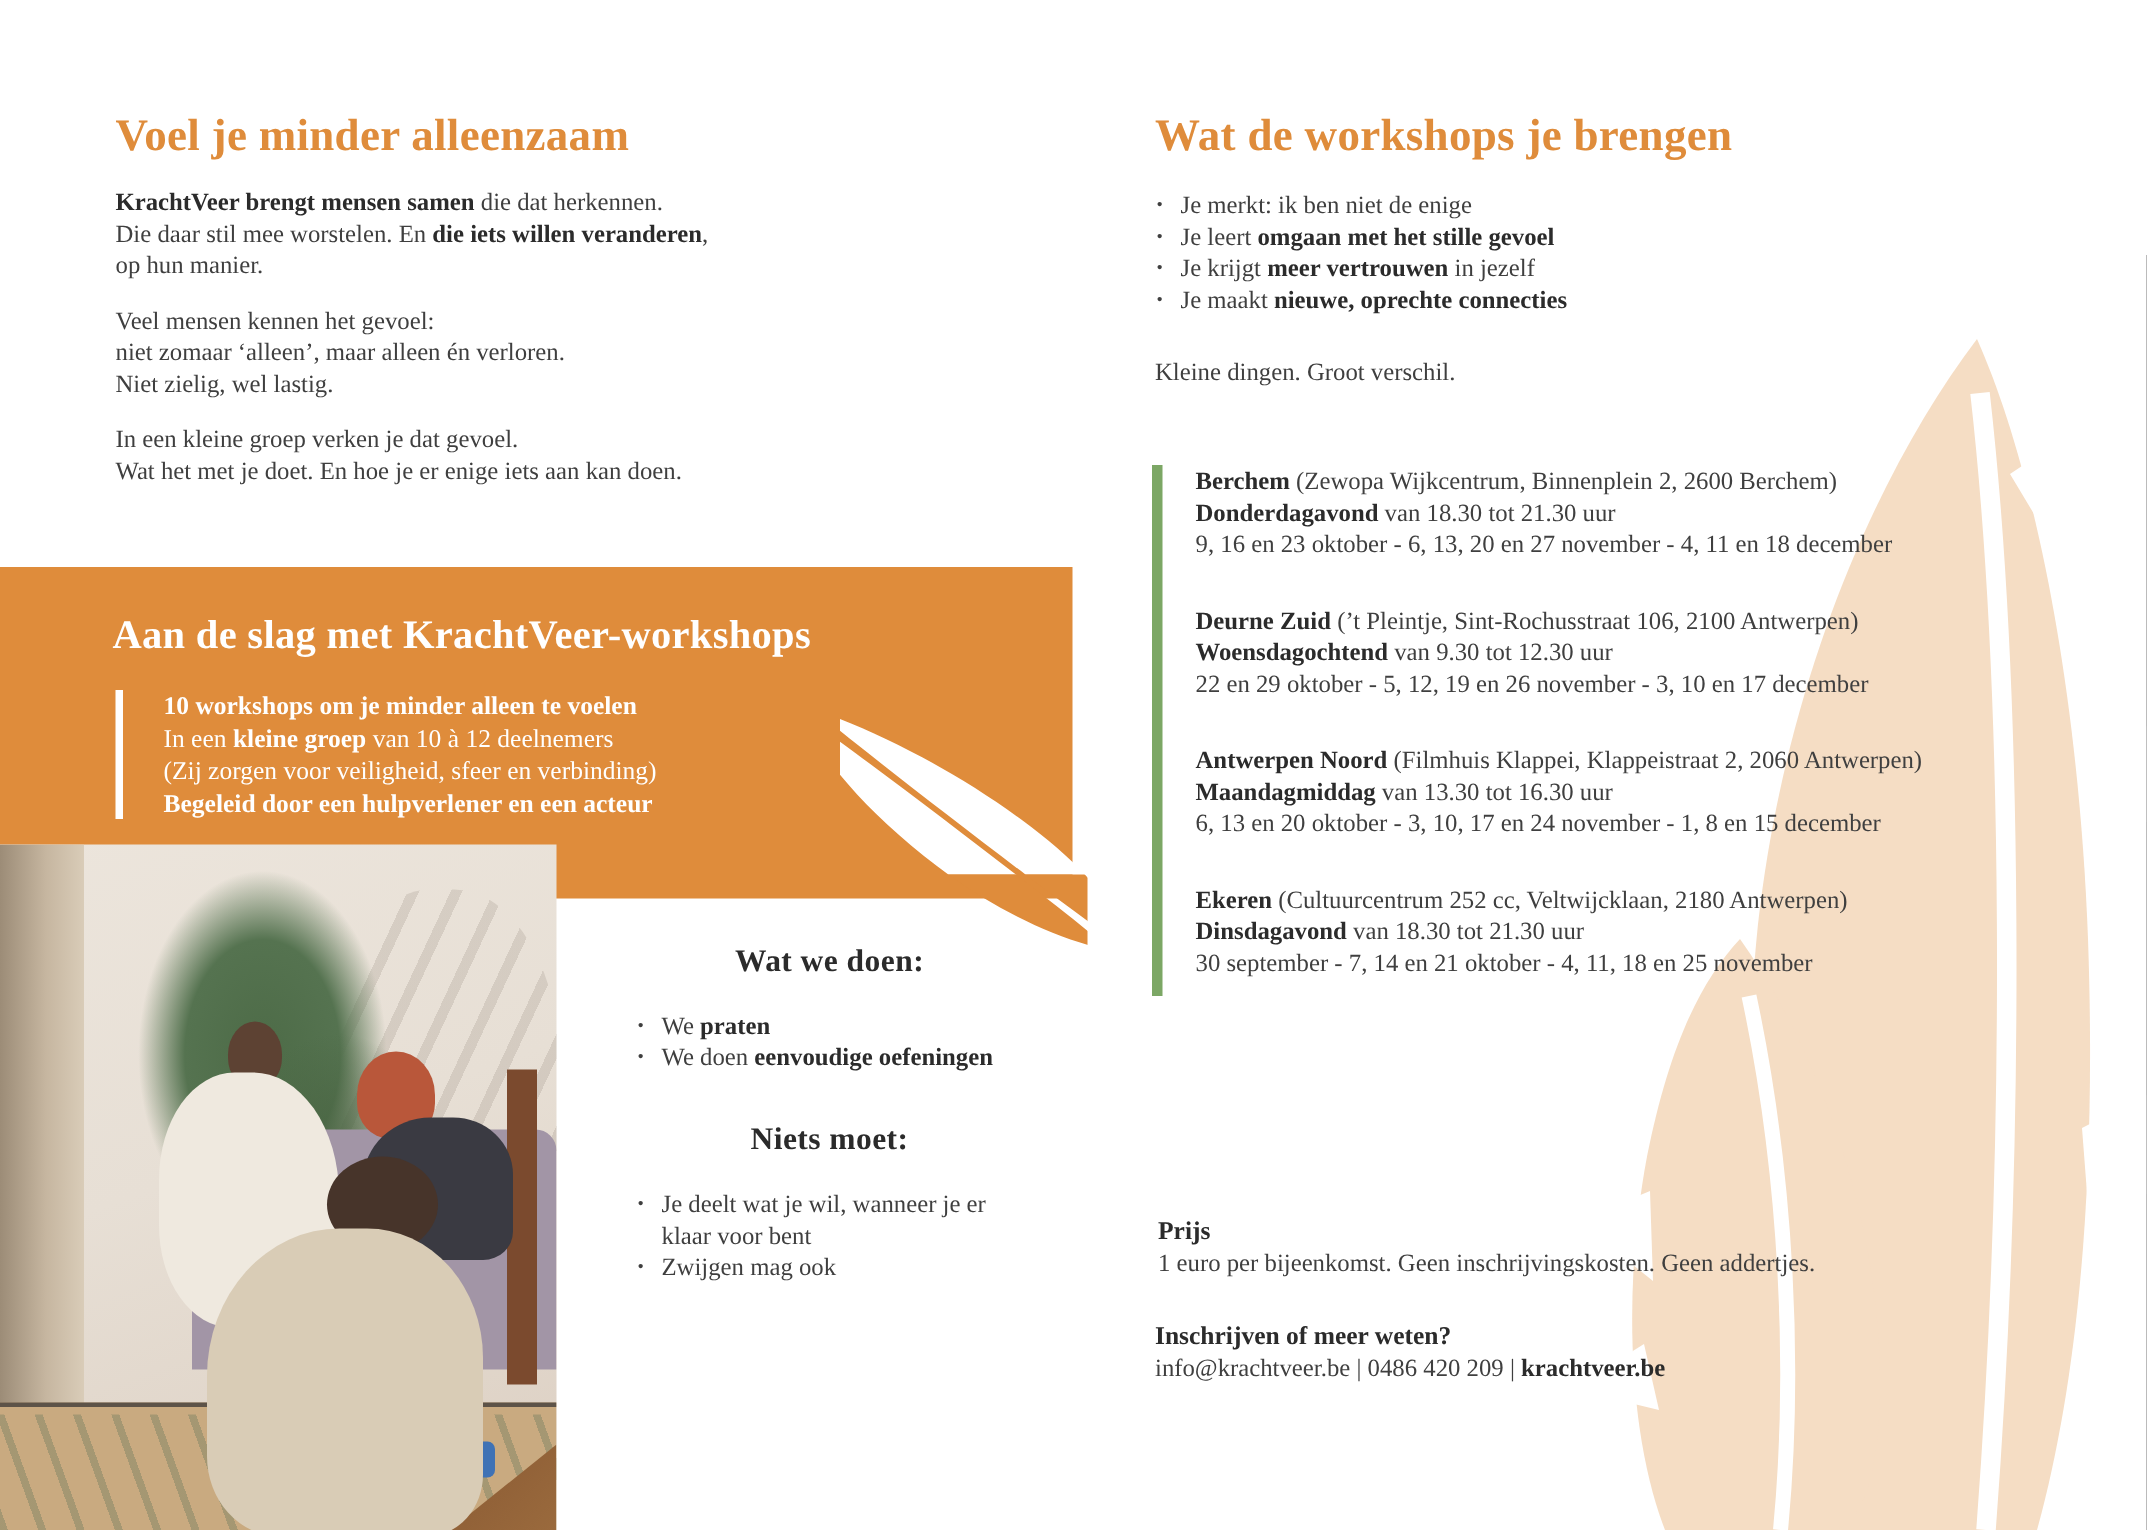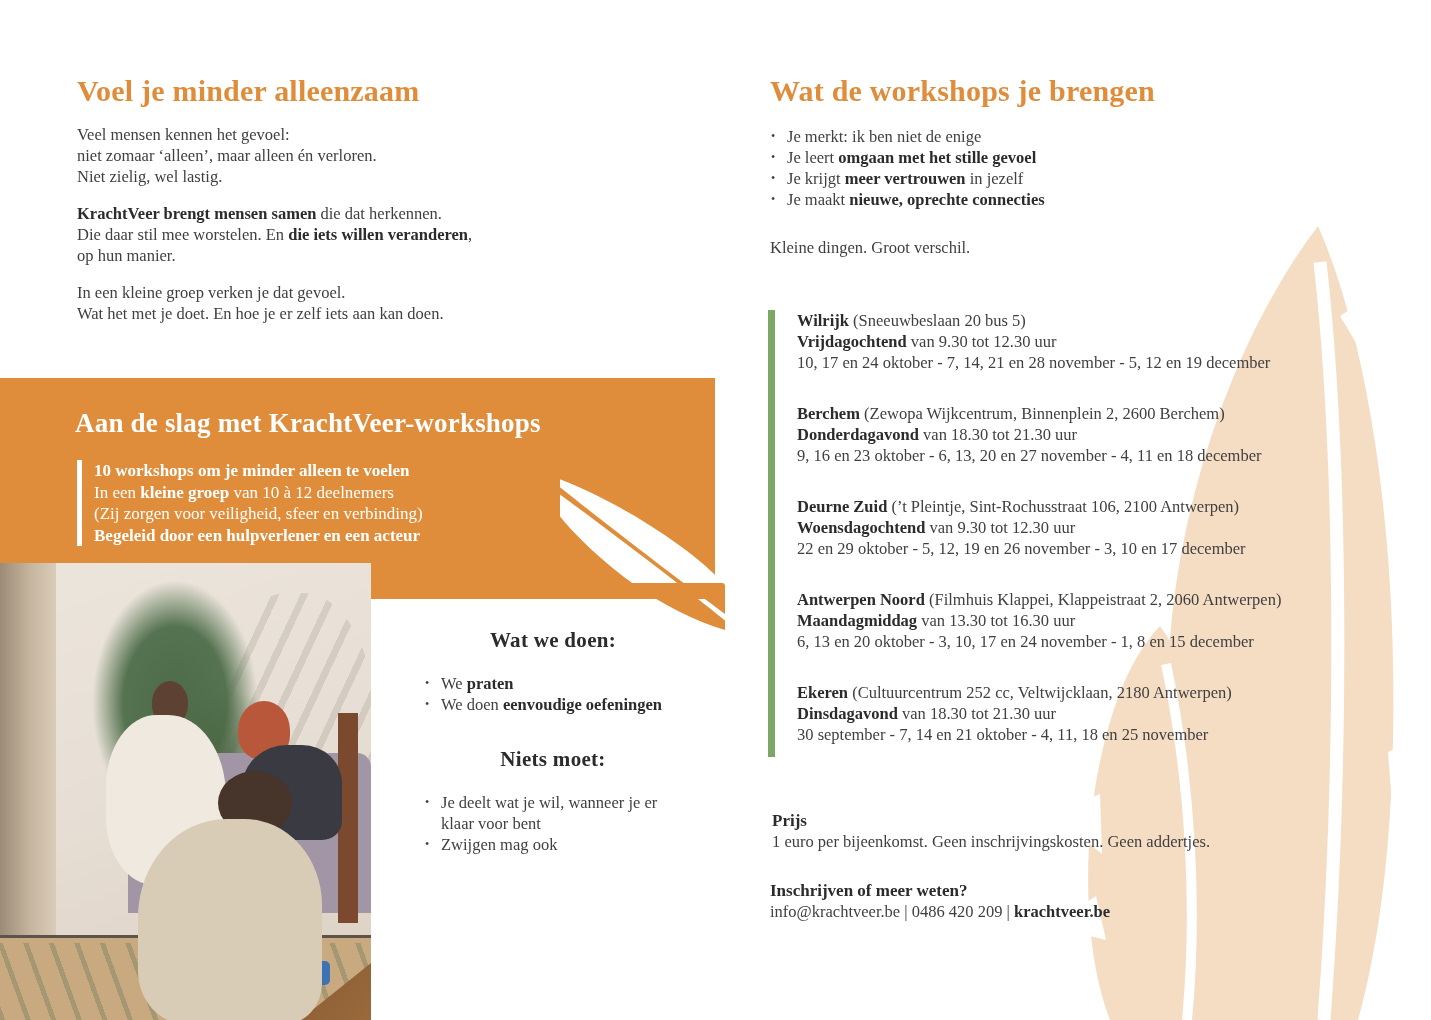--- a/index.html
+++ b/index.html
@@ -21,21 +21,21 @@
   .h-mid{color:var(--dark);font-weight:700;font-size:21px;letter-spacing:.3px;}
 
   
   .left-title{position:absolute;left:77px;top:74px;}
   .left-paras{position:absolute;left:77px;top:124px;width:520px;}
   .left-paras .para{margin-bottom:16px;}
 
   
   .orange-box{position:absolute;left:0;top:362px;width:715px;height:221px;background:var(--orange);margin-top:16px;}
   .orange-box .box-title{position:absolute;left:75px;top:30px;color:#fff;font-weight:700;font-size:27px;letter-spacing:.2px;}
-  .orange-box .box-list{position:absolute;left:77px;top:82px;border-left:5px solid #fff;padding-left:12px;
+  .orange-box .box-list{position:absolute;left:77px;top:82px;border-left:5px solid #fff;padding-left:27px;
     color:#fff;font-size:17px;line-height:21.5px;}
   .orange-box .box-list .b{color:#fff;}
 
   
   .feather-split{position:absolute;left:560px;top:448px;width:165px;height:212px;pointer-events:none;}
   .feather-split svg{position:absolute;left:0;top:0;}
   .feather-split .fw{clip-path:inset(0 0 77px 0);}
   .feather-split .fo{clip-path:inset(135px 0 0 0);}
 
   
@@ -104,32 +104,32 @@
 
     <path style="fill:var(--peach)" d="M120 430 C170 500 205 600 212 690 C218 770 205 824 180 824 L70 824 C45 760 42 660 58 575 C72 505 92 460 120 430 Z"></path>
     <path d="M126 468 C152 590 157 720 147 824" fill="none" stroke="#fff" stroke-width="10"></path>
     <path d="M60 598 L12 618 L62 658 Z" fill="#fff"></path>
     <path d="M56 700 L8 730 L66 744 Z" fill="#fff"></path>
   </svg>
 
   <div class="left-title h-orange">Voel je minder alleenzaam</div>
   <div class="left-paras body-text">
     <div class="para">
+        <div class="line"><span class="b">KrachtVeer brengt mensen samen</span><span> die dat herkennen.</span></div>
+        <div class="line"><span>Die daar stil mee worstelen. En </span><span class="b">die iets willen veranderen</span><span>,</span></div>
+        <div class="line"><span>op hun manier.</span></div>
+      </div>
+    <div class="para">
         <div class="line"><span>Veel mensen kennen het gevoel:</span></div>
         <div class="line"><span>niet zomaar ‘alleen’, maar alleen én verloren.</span></div>
         <div class="line"><span>Niet zielig, wel lastig.</span></div>
       </div>
     <div class="para">
-        <div class="line"><span class="b">KrachtVeer brengt mensen samen</span><span> die dat herkennen.</span></div>
-        <div class="line"><span>Die daar stil mee worstelen. En </span><span class="b">die iets willen veranderen</span><span>,</span></div>
-        <div class="line"><span>op hun manier.</span></div>
-      </div>
-    <div class="para">
         <div class="line"><span>In een kleine groep verken je dat gevoel.</span></div>
-        <div class="line"><span>Wat het met je doet. En hoe je er zelf iets aan kan doen.</span></div>
+        <div class="line"><span>Wat het met je doet. En hoe je er enige iets aan kan doen.</span></div>
       </div>
   </div>
 
   <div class="orange-box">
     <div class="box-title">Aan de slag met KrachtVeer-workshops</div>
     <div class="box-list">
         <div class="line"><span class="b">10 workshops om je minder alleen te voelen</span></div>
         <div class="line"><span>In een </span><span class="b">kleine groep</span><span> van 10 à 12 deelnemers</span></div>
         <div class="line"><span>(Zij zorgen voor veiligheid, sfeer en verbinding)</span></div>
         <div class="line"><span class="b">Begeleid door een hulpverlener en een acteur</span></div>
@@ -213,25 +213,20 @@
         </div>
         <div class="bullet">
           <span class="dot">•</span>
           <span><span>Je maakt </span><span class="b">nieuwe, oprechte connecties</span></span>
         </div>
       </div>
     <div class="tagline">Kleine dingen. Groot verschil.</div>
 
     <div class="locs body-text">
       <div class="loc">
-          <div class="line"><span class="b">Wilrijk </span><span>(Sneeuwbeslaan 20 bus 5)</span></div>
-          <div class="line"><span class="b">Vrijdagochtend </span><span>van 9.30 tot 12.30 uur</span></div>
-          <div class="line"><span>10, 17 en 24 oktober - 7, 14, 21 en 28 november - 5, 12 en 19 december</span></div>
-        </div>
-      <div class="loc">
           <div class="line"><span class="b">Berchem </span><span>(Zewopa Wijkcentrum, Binnenplein 2, 2600 Berchem)</span></div>
           <div class="line"><span class="b">Donderdagavond </span><span>van 18.30 tot 21.30 uur</span></div>
           <div class="line"><span>9, 16 en 23 oktober - 6, 13, 20 en 27 november - 4, 11 en 18 december</span></div>
         </div>
       <div class="loc">
           <div class="line"><span class="b">Deurne Zuid </span><span>(’t Pleintje, Sint-Rochusstraat 106, 2100 Antwerpen)</span></div>
           <div class="line"><span class="b">Woensdagochtend </span><span>van 9.30 tot 12.30 uur</span></div>
           <div class="line"><span>22 en 29 oktober - 5, 12, 19 en 26 november - 3, 10 en 17 december</span></div>
         </div>
       <div class="loc">

